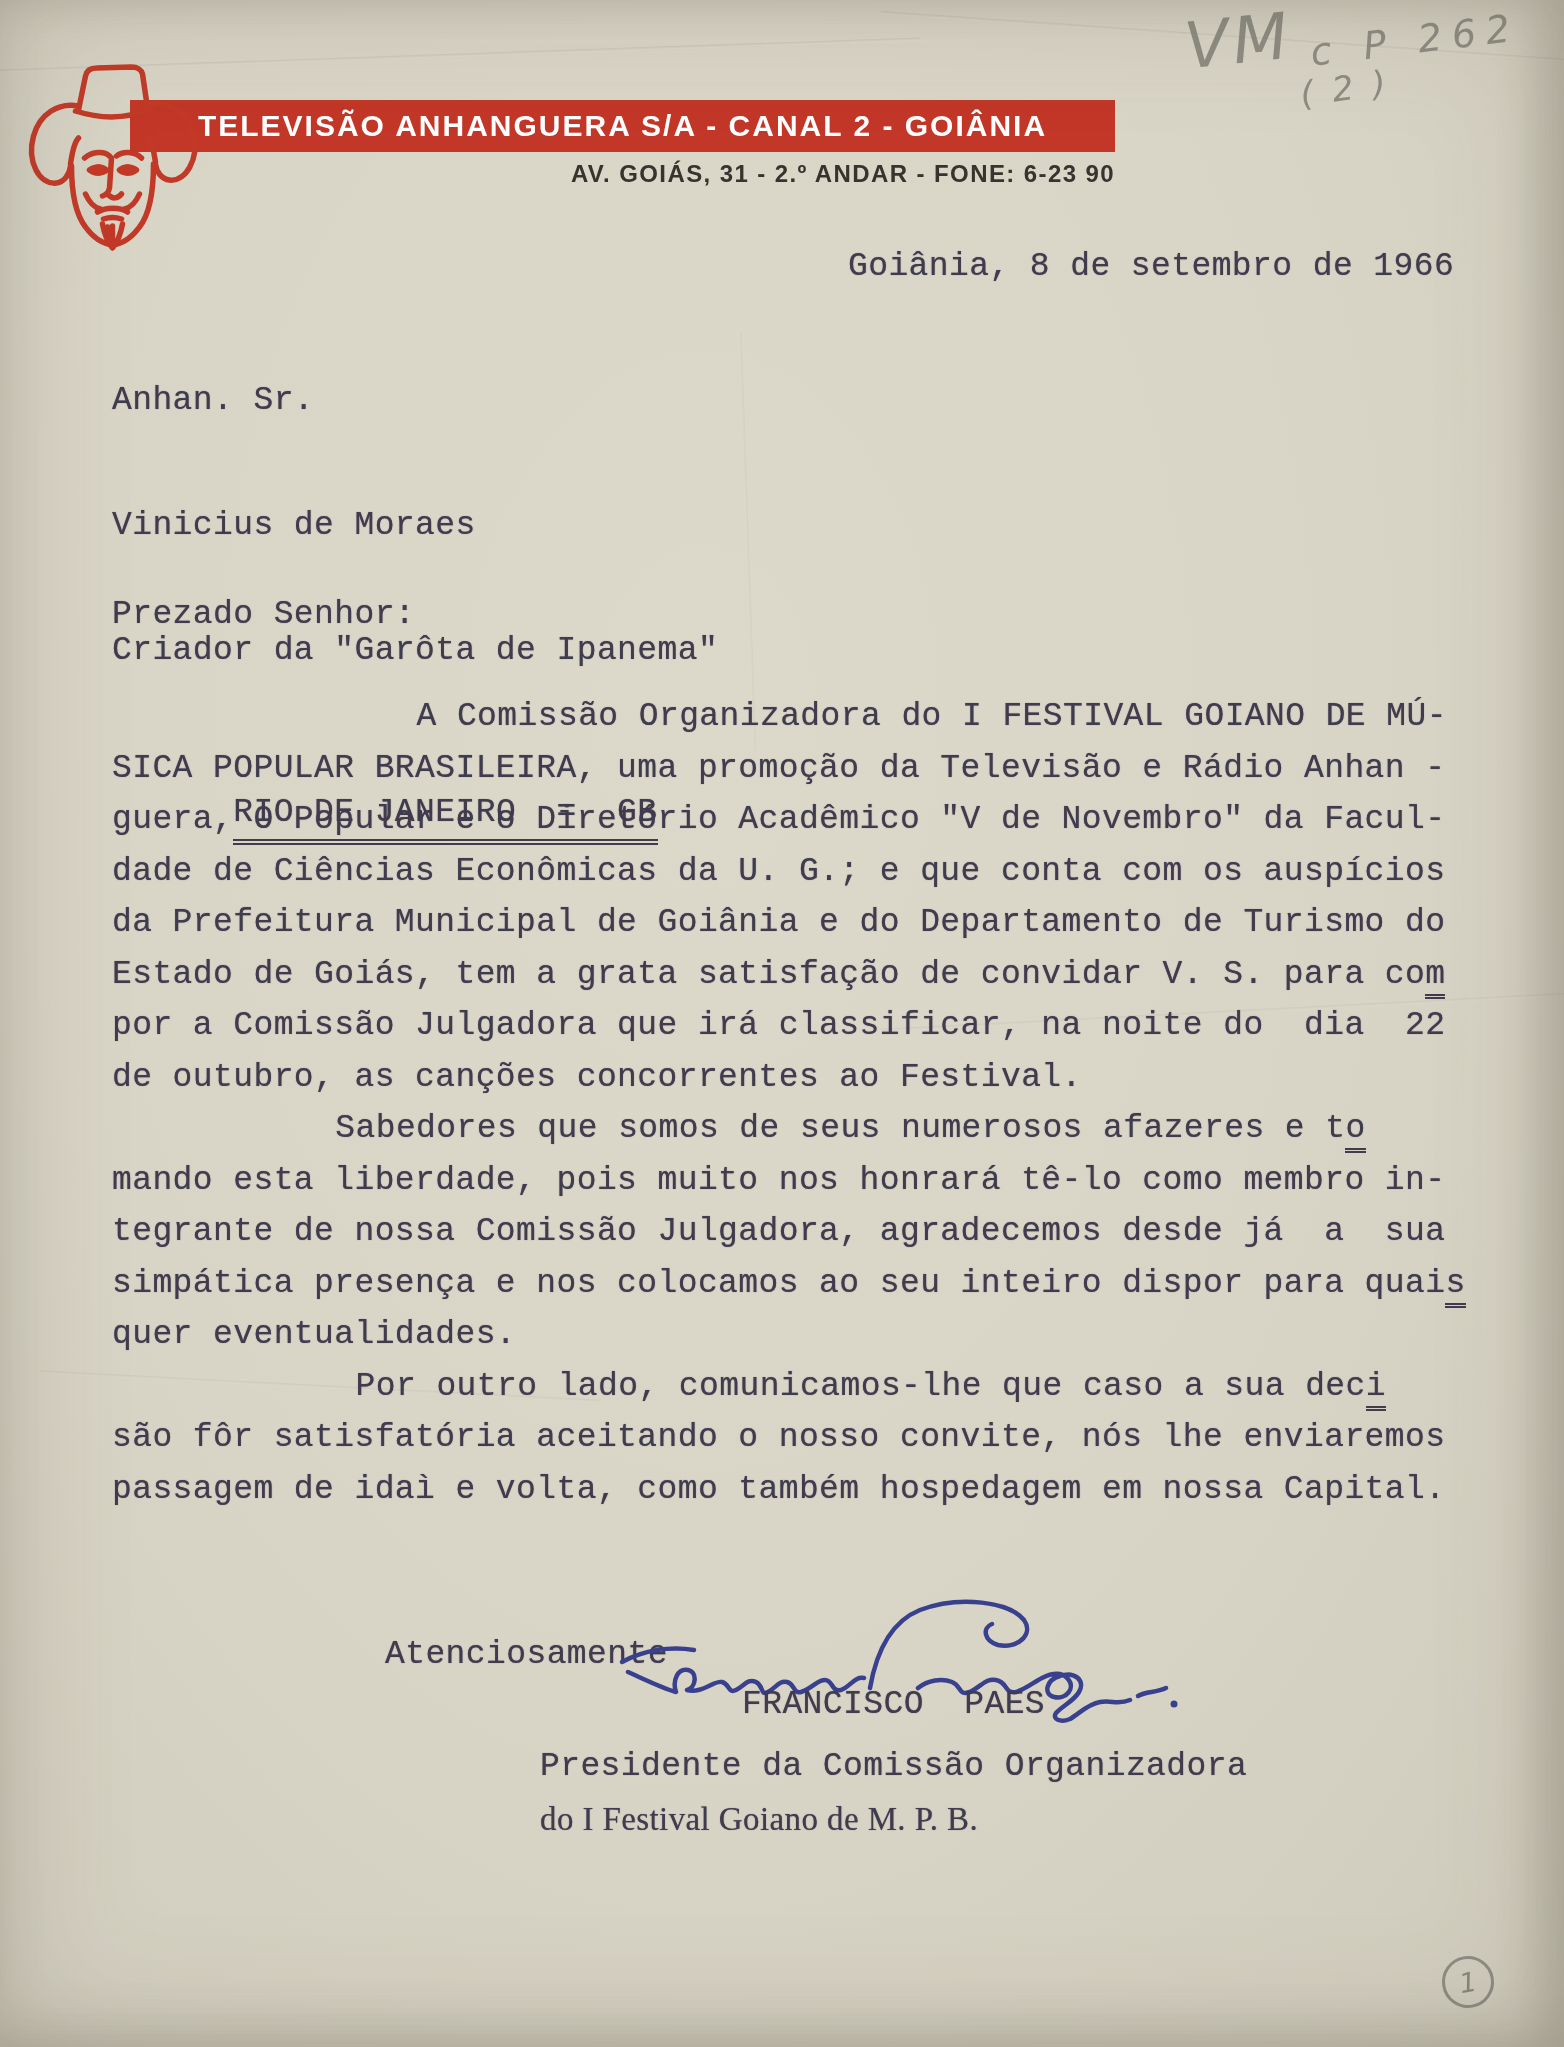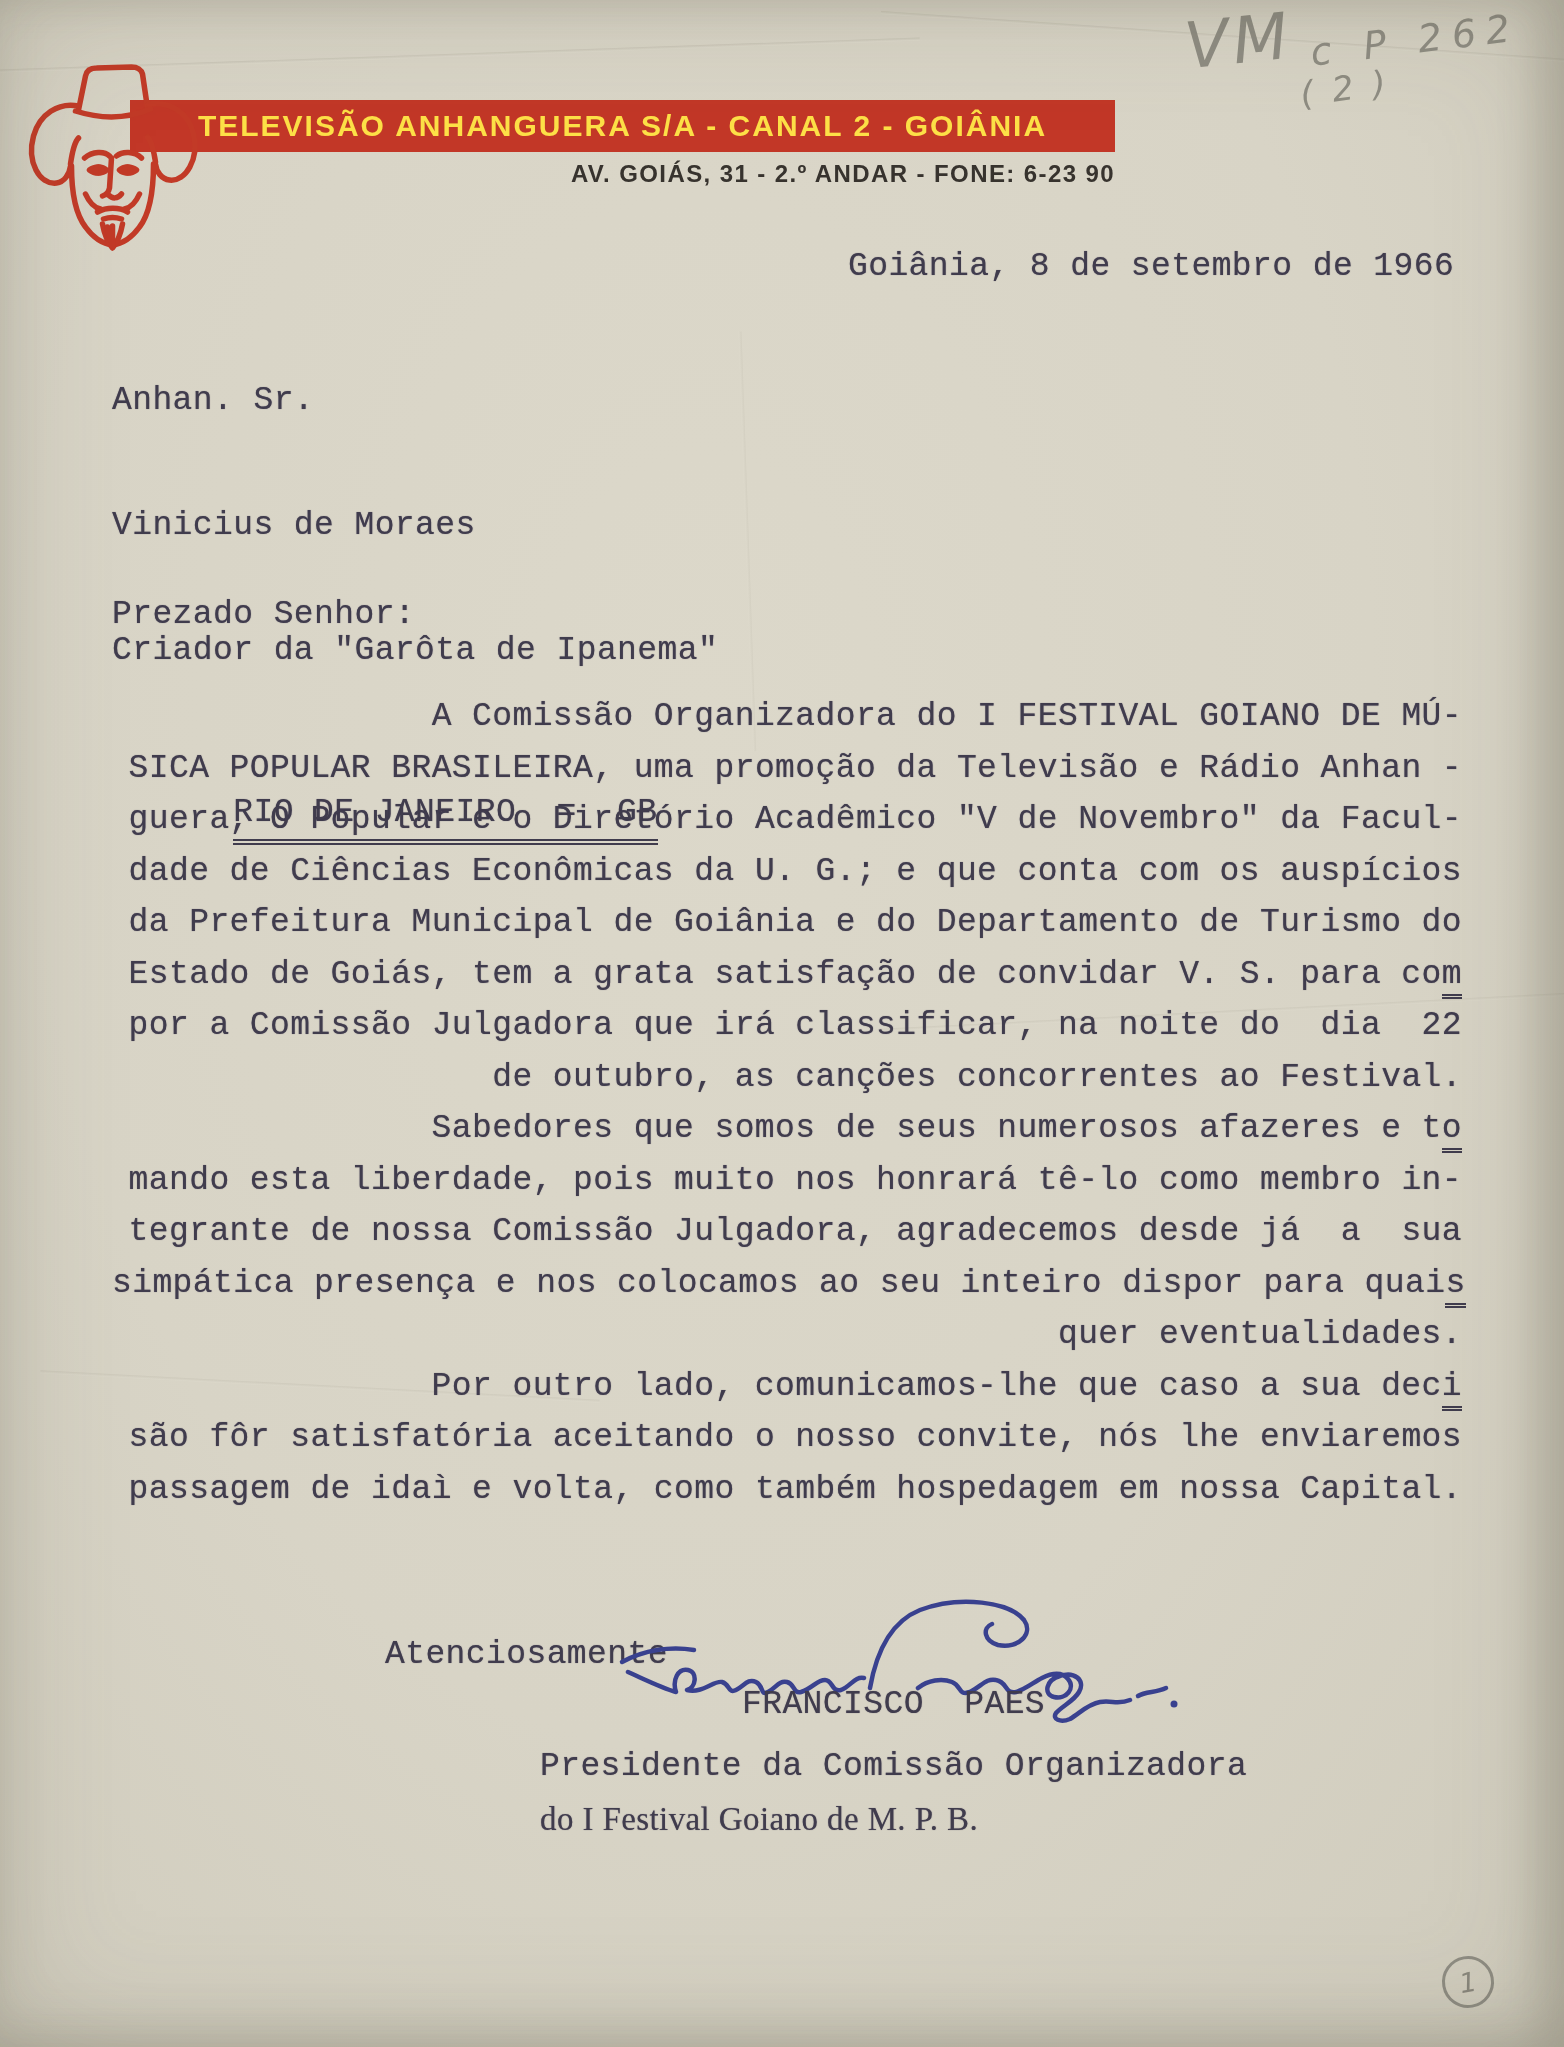--- a/index.html
+++ b/index.html
@@ -21,21 +21,21 @@
     background:linear-gradient(to bottom, rgba(110,105,88,.28), rgba(245,243,232,.30));
     opacity:.5;}
   
   .banner{
     position:absolute;left:130px;top:100px;width:985px;height:52px;
     background:#c23727;
     display:flex;align-items:center;justify-content:center;
   }
   .banner span{
     font-family:"Liberation Sans", sans-serif;
-    font-weight:bold;font-size:30px;letter-spacing:2px;color:#fde047;
+    font-weight:bold;font-size:30px;letter-spacing:2px;color:#ffffff;
     white-space:nowrap;
   }
   .hq-address{
     position:absolute;left:130px;top:160px;width:985px;
     text-align:right;
     font-family:"Liberation Sans", sans-serif;
     font-weight:bold;font-size:24px;letter-spacing:1.4px;color:#37332e;
     white-space:nowrap;
   }
   .logo{position:absolute;left:10px;top:46px;width:205px;height:210px;}
@@ -61,21 +61,21 @@
     text-shadow:0 0 1px rgba(48,42,70,.6);
   }
   .dateline{left:848px;top:248px;}
   .recipient{left:112px;top:308px;}
   .recipient .line{height:51px;}
   .addr-underline span{
     display:inline-block;border-bottom:6px double #403c4d;padding-bottom:8px;
   }
   .salutation{left:112px;top:596px;}
   .body-block{left:112px;top:698px;width:1350px;}
-  .body-block .line{height:51.5px;text-align:right;}
+  .body-block .line{height:51.5px;}
   .tail{border-bottom:5px double #403c4d;padding-bottom:1px;}
   .closing{left:385px;top:1636px;}
   .sig-svg{position:absolute;left:618px;top:1592px;width:560px;height:146px;}
   .typed-name{left:742px;top:1686px;}
   .title1{left:540px;top:1748px;}
   .title2{left:540px;top:1801px;font-family:Liberation Serif, serif;}
 </style>
 </head>
 <body>
 

